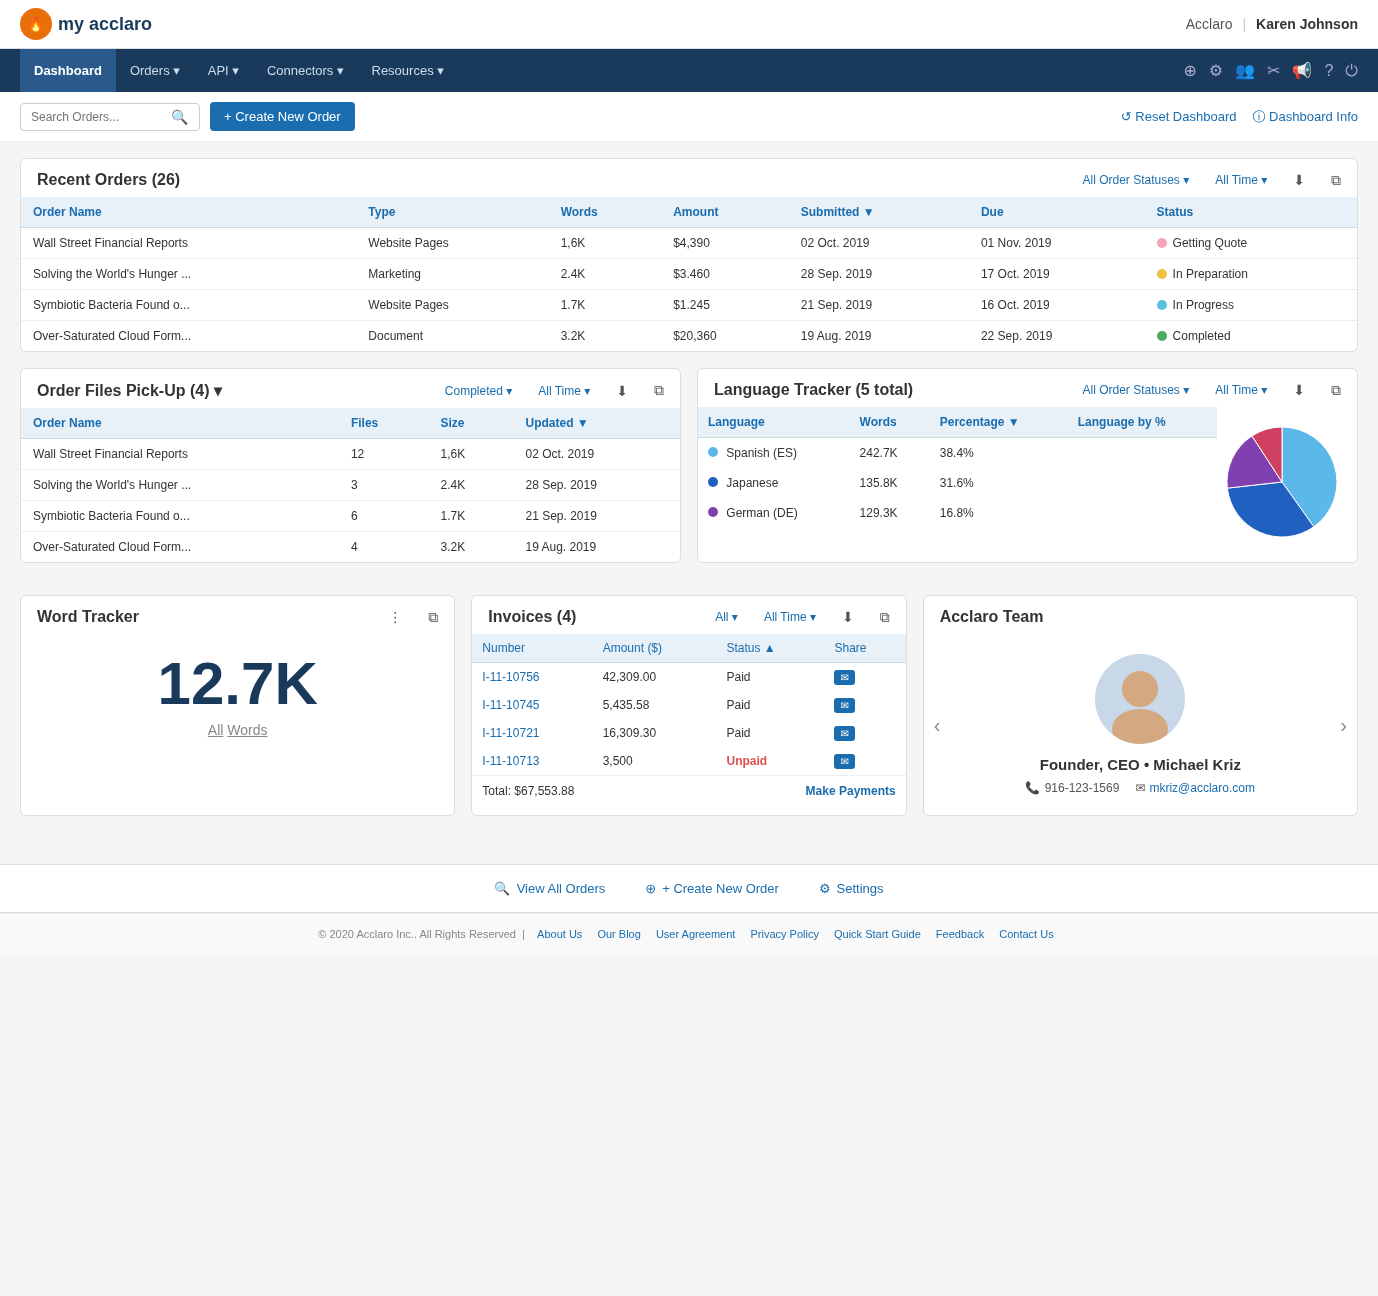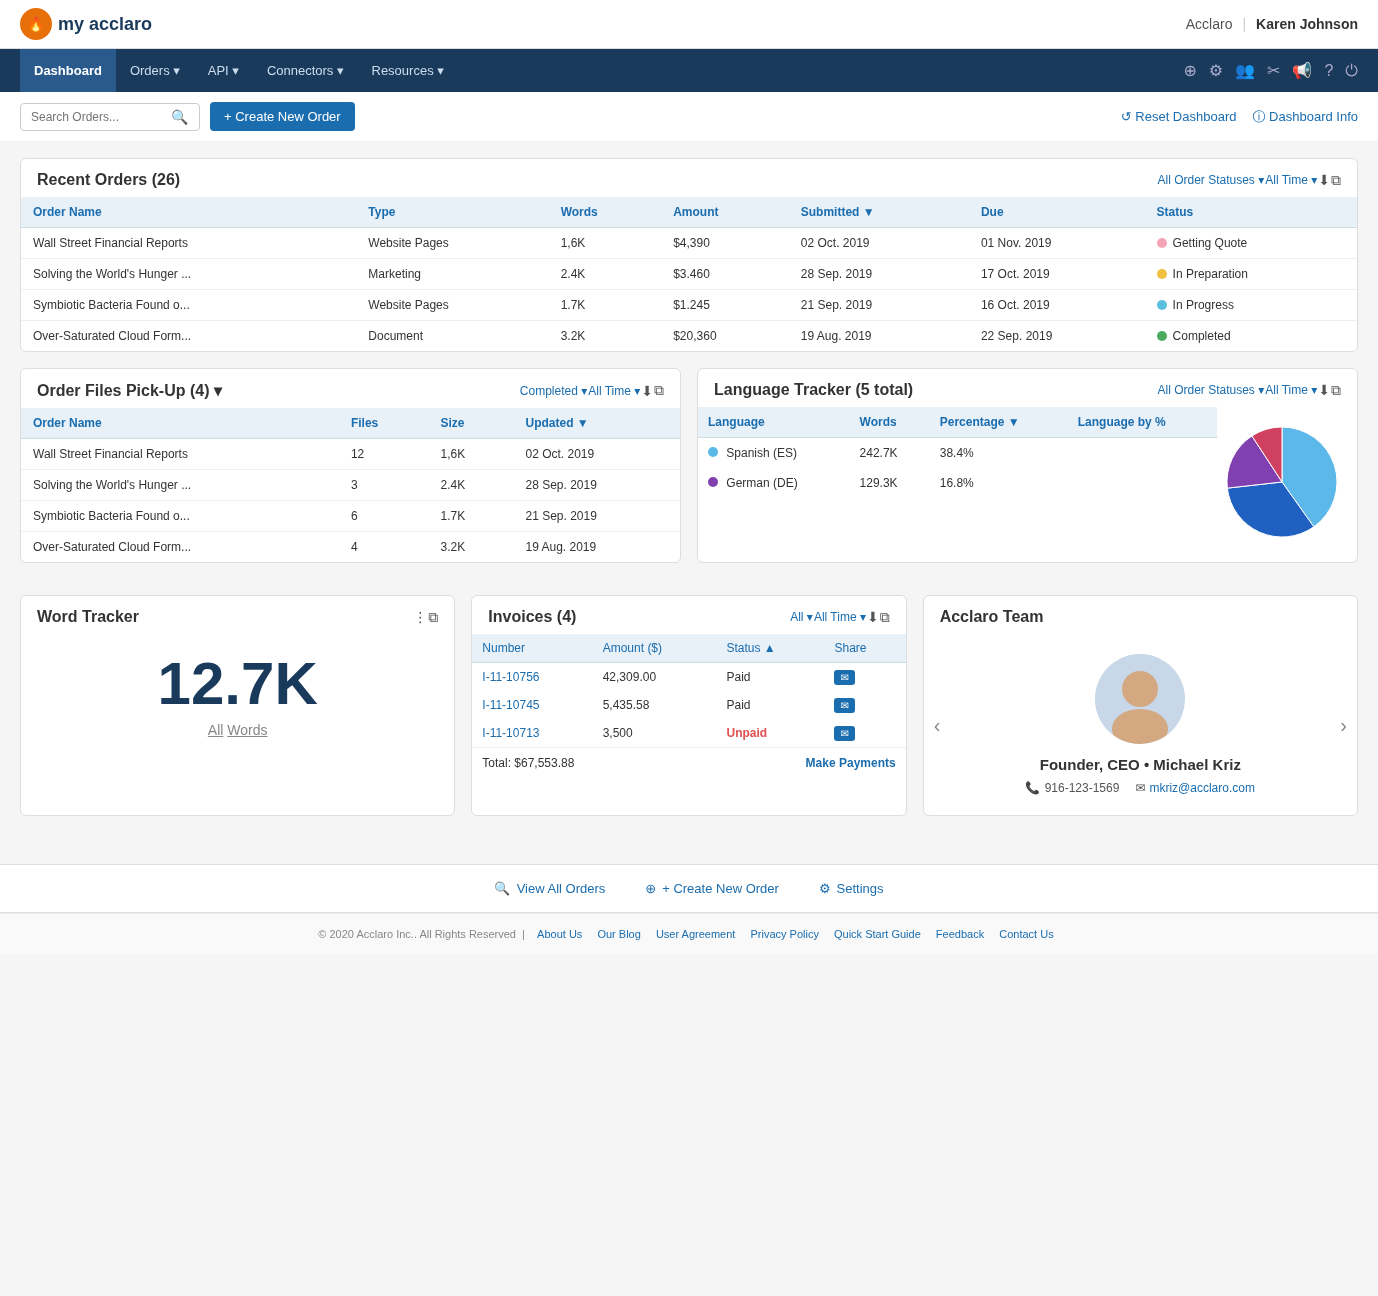--- a/index.html
+++ b/index.html
@@ -34,21 +34,21 @@
 
     
     .main-content { padding: 16px 20px; }
 
     
     .card { background: #fff; border: 1px solid #ddd; border-radius: 6px; margin-bottom: 16px; overflow: hidden; }
 
     
     .card-header { display: flex; align-items: center; justify-content: space-between; padding: 12px 16px 8px; }
     .card-title { font-size: 16px; font-weight: bold; color: #333; }
-    .card-controls { display: flex; align-items: center; gap: 1px; }
+    .card-controls { display: flex; align-items: center; gap: 26px; }
     .dropdown-btn { color: #1a6daf; font-size: 12px; cursor: pointer; display: flex; align-items: center; gap: 3px; }
     .icon-btn { color: #555; font-size: 14px; cursor: pointer; }
 
     
     .data-table { width: 100%; border-collapse: collapse; }
     .data-table thead tr { background: #e8f0f8; }
     .data-table thead th { padding: 8px 12px; text-align: left; font-size: 12px; color: #1a6daf; font-weight: bold; border-bottom: 1px solid #cdd; }
     .data-table tbody tr { border-bottom: 1px solid #eee; }
     .data-table tbody tr:last-child { border-bottom: none; }
     .data-table tbody td { padding: 8px 12px; font-size: 12px; color: #333; }
@@ -324,20 +324,29 @@
       <td>
         <span class="lang-dot" style="background:#5bb8e8"></span>
         Spanish (ES)
       </td>
       <td>242.7K</td>
       <td>38.4%</td>
       <td></td>
                 </tr>
                 <tr>
       <td>
+        <span class="lang-dot" style="background:#2060c0"></span>
+        Japanese
+      </td>
+      <td>135.8K</td>
+      <td>31.6%</td>
+      <td></td>
+                </tr>
+                <tr>
+      <td>
         <span class="lang-dot" style="background:#8040b0"></span>
         German (DE)
       </td>
       <td>129.3K</td>
       <td>16.8%</td>
       <td></td>
                 </tr>
               </tbody>
           </table>
         </div>
@@ -402,20 +411,28 @@
             </tr>
             <tr>
       <td class="link-cell">I-11-10745</td>
       <td>5,435.58</td>
       <td class="">Paid</td>
       <td>
         <span style="background:#1a6daf;color:#fff;border-radius:3px;padding:2px 6px;font-size:10px;">✉</span>
       </td>
             </tr>
             <tr>
+      <td class="link-cell">I-11-10721</td>
+      <td>16,309.30</td>
+      <td class="">Paid</td>
+      <td>
+        <span style="background:#1a6daf;color:#fff;border-radius:3px;padding:2px 6px;font-size:10px;">✉</span>
+      </td>
+            </tr>
+            <tr>
       <td class="link-cell">I-11-10713</td>
       <td>3,500</td>
       <td class="unpaid">Unpaid</td>
       <td>
         <span style="background:#1a6daf;color:#fff;border-radius:3px;padding:2px 6px;font-size:10px;">✉</span>
       </td>
             </tr>
           </tbody>
       </table>
       <div class="inv-footer">

